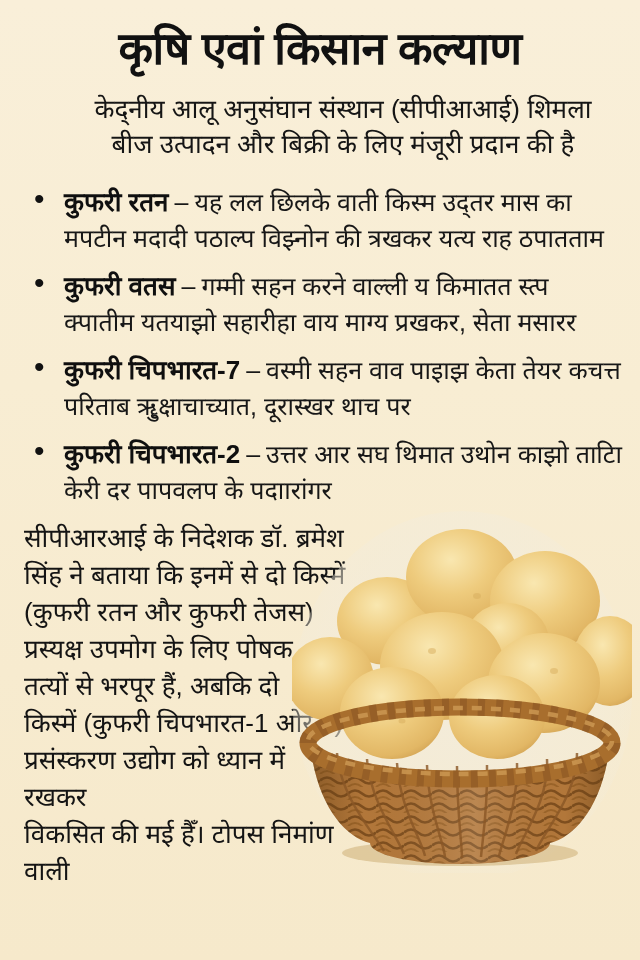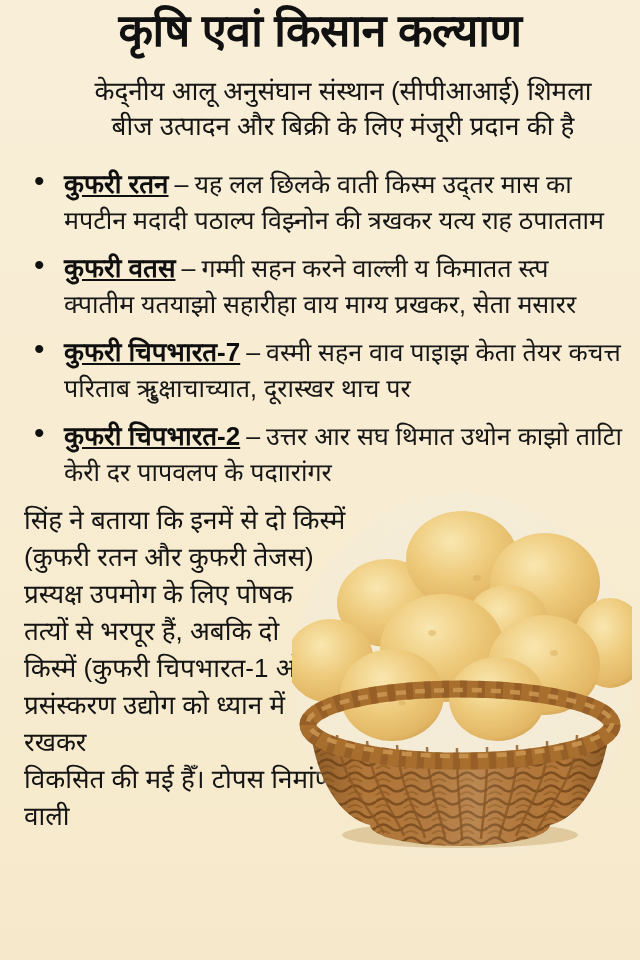--- a/index.html
+++ b/index.html
@@ -5,32 +5,32 @@
   html,body{margin:0;padding:0;}
   body{
     width:640px;height:960px;overflow:hidden;
     background:#f8edd3;
     font-family:"Liberation Sans","DejaVu Sans",sans-serif;
     color:#161616;
   }
   .page{width:640px;height:960px;position:relative;overflow:hidden;
     background:linear-gradient(180deg,#f9efd9 0%,#f8edd3 40%,#f6e9cb 100%);}
   
-  .title{padding-top:4px;text-align:center;font-weight:800;
+  .title{padding-top:22px;text-align:center;font-weight:800;
     font-size:45px;line-height:54px;color:#111;margin:0;letter-spacing:-0.5px;}
   .title span{display:block;}
   
   .intro{margin-top:16px;text-align:center;font-size:26px;line-height:35px;color:#151515;}
   .intro span{display:block;margin-left:46px;}
   
   .varieties{list-style:none;margin:22px 0 0 0;padding:0;}
   .varieties li{position:relative;padding:0 18px 0 64px;margin-bottom:12px;
     font-size:25px;line-height:36px;color:#171717;}
   .dot{position:absolute;left:34px;top:-3px;font-size:30px;color:#111;}
-  .vname{font-weight:800;font-size:26px;color:#0f0f0f;text-decoration:underline;}
+  .vname{font-weight:800;font-size:26px;color:#0f0f0f;}
   .vdash{padding:0 6px;}
   
   .footer{margin-top:10px;padding:0 16px 0 24px;font-size:26px;line-height:37px;color:#141414;}
   .fline{display:block;}
   .basket-float{float:right;width:272px;height:298px;position:relative;margin-left:6px;}
   .basket-float svg{position:absolute;left:-60px;top:-19px;}
 </style>
 </head>
 <body>
 
@@ -126,20 +126,21 @@
           <path d="M255,258 C257,300 230,335 224,353"></path>
           <path d="M285,252 C285,295 252,330 244,350"></path>
         </g>
 
         <ellipse cx="168" cy="242" rx="152" ry="36" fill="none" stroke="#a86e2d" stroke-width="17"></ellipse>
         <ellipse cx="168" cy="242" rx="152" ry="36" fill="none" stroke="#875322" stroke-width="17" stroke-dasharray="7 11" opacity="0.55"></ellipse>
         <ellipse cx="168" cy="240" rx="152" ry="33" fill="none" stroke="#c99550" stroke-width="4.5" stroke-dasharray="10 9" opacity="0.9"></ellipse>
       </svg>
     </div>
 
+    <span class="fline">सीपीआरआई के निदेशक डॉ. ब्रमेश</span>
     <span class="fline">सिंह ने बताया कि इनमें से दो किस्में</span>
     <span class="fline">(कुफरी रतन और कुफरी तेजस)</span>
     <span class="fline">प्रस्यक्ष उपमोग के लिए पोषक</span>
     <span class="fline">तत्यों से भरपूर हैं, अबकि दो</span>
     <span class="fline">किस्में (कुफरी चिपभारत-1 ओर 2)</span>
     <span class="fline">प्रसंस्करण उद्योग को ध्यान में रखकर</span>
     <span class="fline">विकसित की मई हैँ। टोपस निमांण वाली</span>
 
   </div>
 

